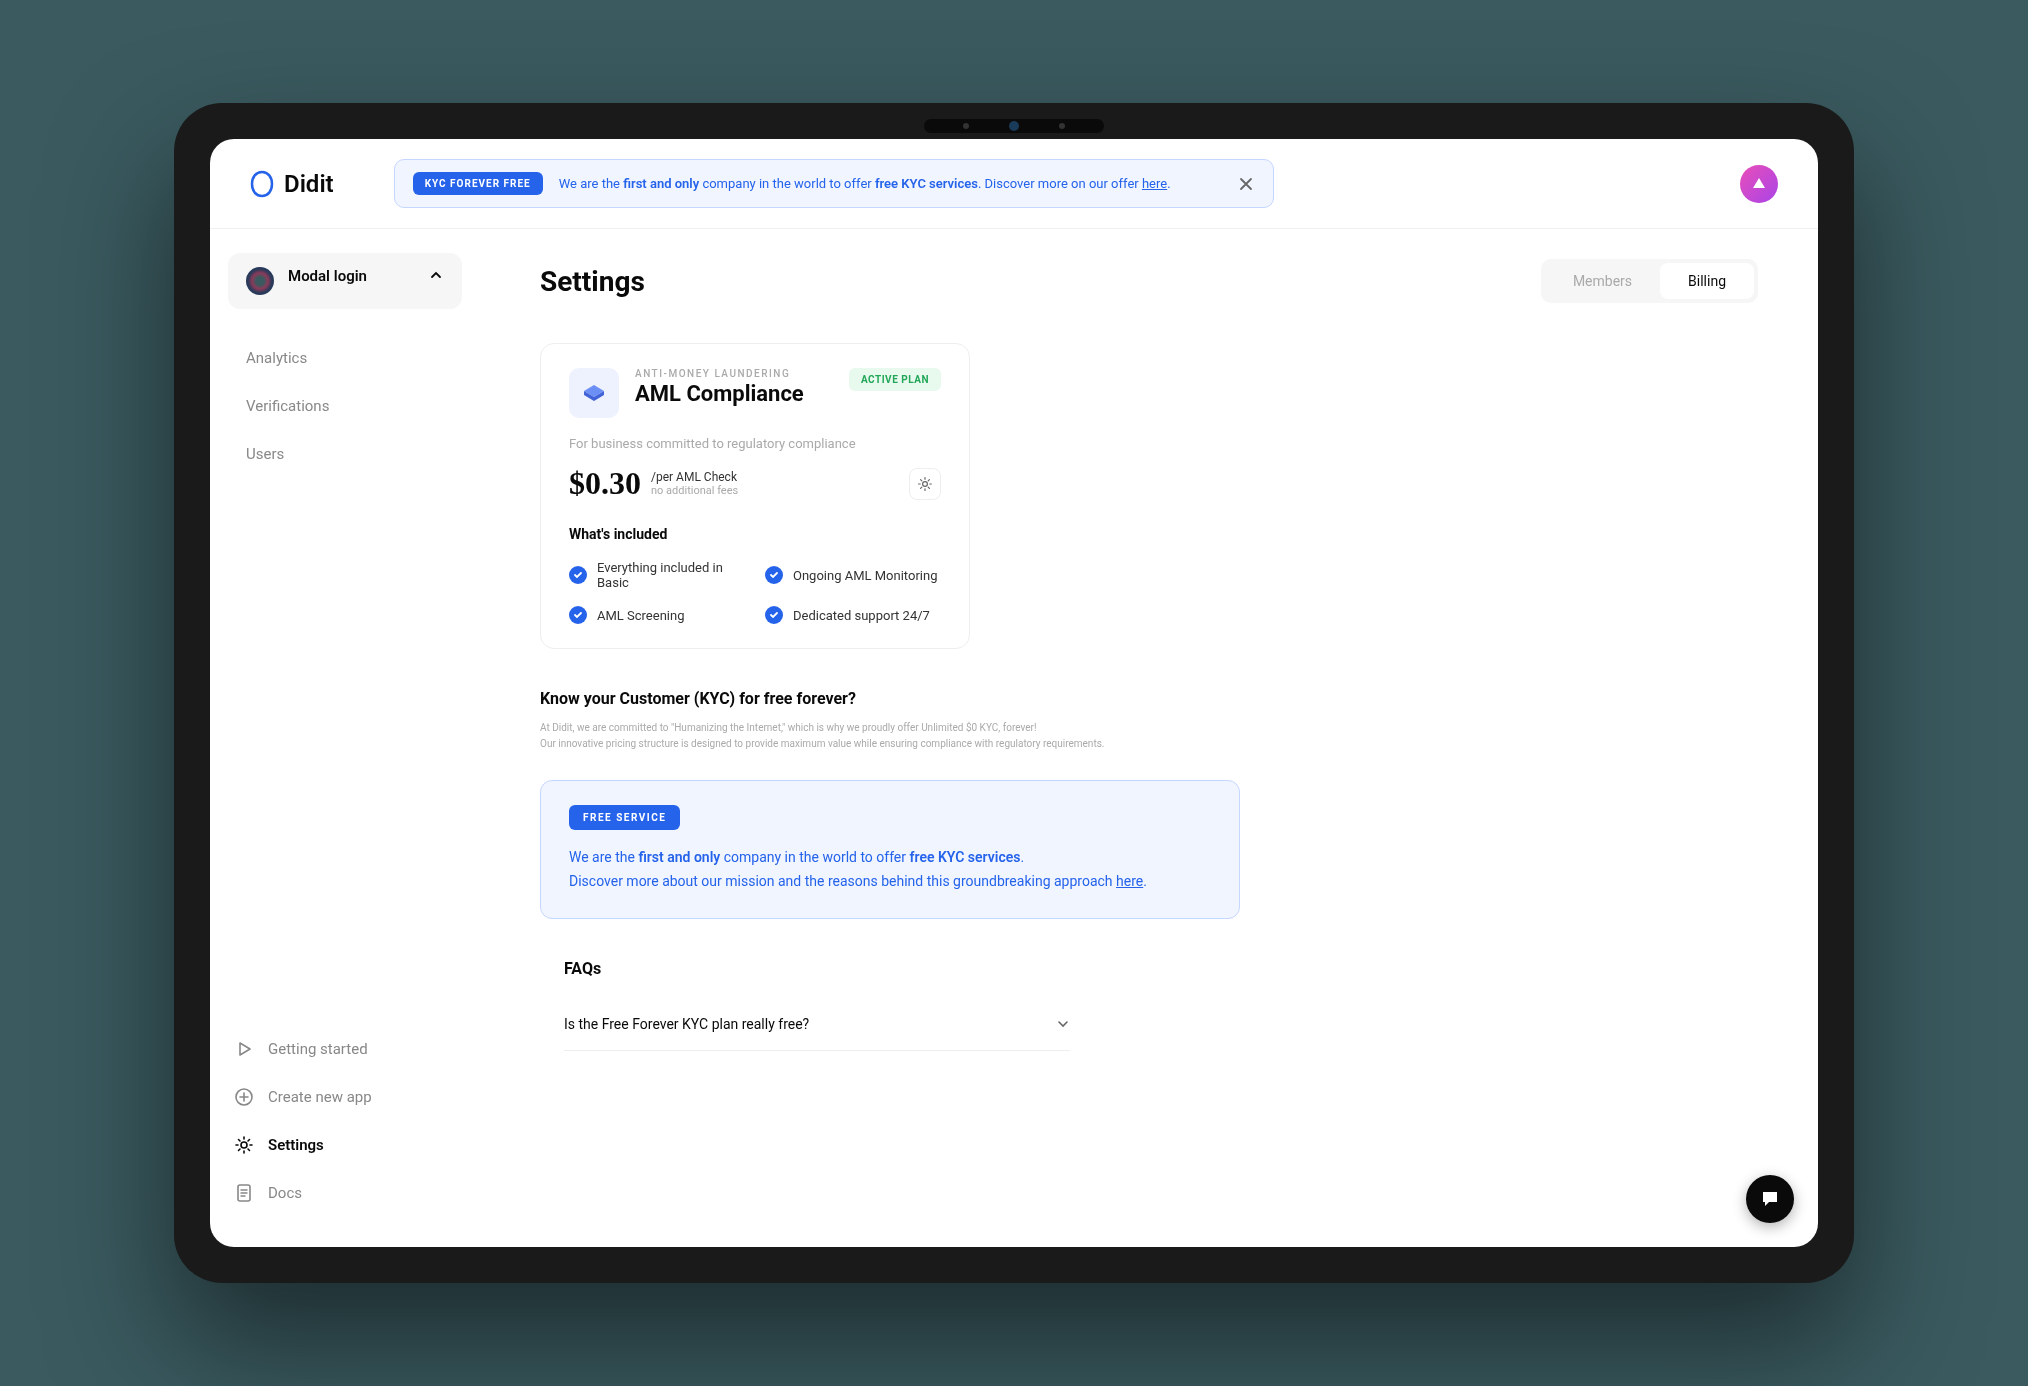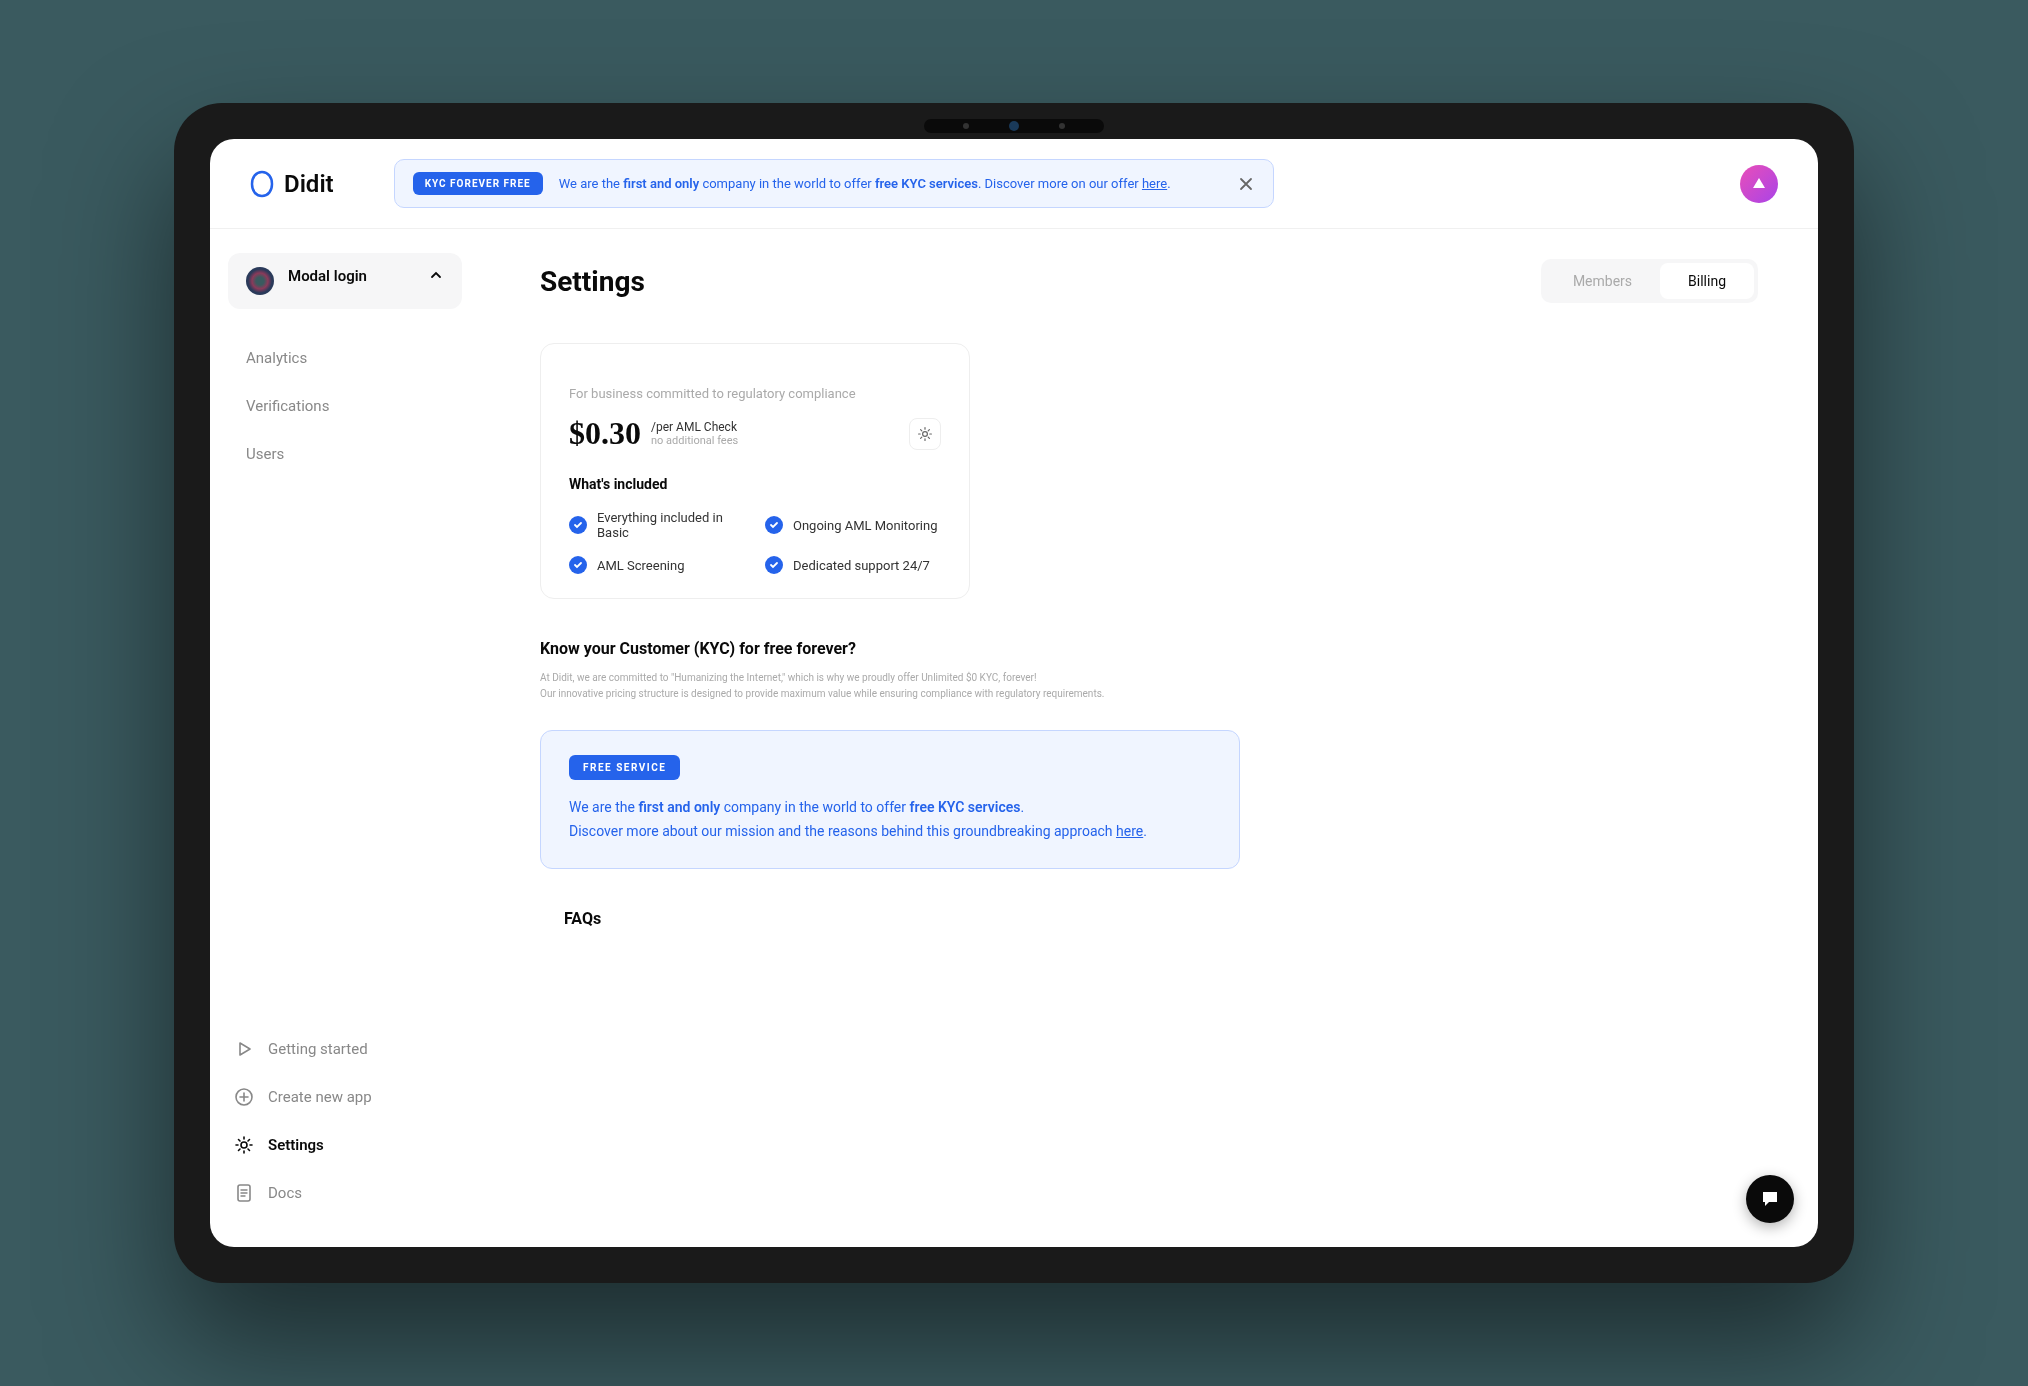--- a/index.html
+++ b/index.html
@@ -180,20 +180,33 @@
       <div class="main">
         <div class="page-header">
           <h1 class="page-title">Settings</h1>
           <div class="tab-group">
             <div class="tab">Members</div>
             <div class="tab active">Billing</div>
           </div>
         </div>
 
         <div class="plan-card">
+          <div class="plan-top">
+            <div class="plan-icon">
+              <svg viewBox="0 0 28 28">
+                  <path d="M4 12 L14 6 L24 12 L14 18 Z" fill="#6b8ff5"></path>
+                  <path d="M4 12 L14 18 L24 12 L24 16 L14 22 L4 16 Z" fill="#4263d8"></path>
+                </svg>
+            </div>
+            <div class="plan-titles">
+              <div class="plan-eyebrow">ANTI-MONEY LAUNDERING</div>
+              <div class="plan-name">AML Compliance</div>
+            </div>
+            <div class="plan-badge">ACTIVE PLAN</div>
+          </div>
           <div class="plan-desc">For business committed to regulatory compliance</div>
           <div class="plan-price-row">
             <span class="plan-price">$0.30</span>
             <div class="plan-price-meta">
               <span class="plan-price-unit">/per AML Check</span>
               <span class="plan-price-note">no additional fees</span>
             </div>
             <div class="plan-gear">
               <svg width="16" height="16" viewBox="0 0 20 20">
                   <circle cx="10" cy="10" r="3" fill="none" stroke="currentColor" stroke-width="1.5"></circle>
@@ -249,20 +262,26 @@
         <div class="free-banner">
           <span class="free-badge">FREE SERVICE</span>
           <div class="free-text">
             <span>We are the </span><b>first and only</b><span> company in the world to offer </span><b>free KYC services</b><span>.</span><br>
             <span>Discover more about our mission and the reasons behind this groundbreaking approach </span><a>here</a><span>.</span>
           </div>
         </div>
 
         <div class="faq-section">
           <div class="faq-title">FAQs</div>
+          <div class="faq-item">
+            <span class="faq-q">Is the Free Forever KYC plan really free?</span>
+            <svg class="faq-chev" viewBox="0 0 14 14">
+                <path d="M3 5 L7 9 L11 5" fill="none" stroke="currentColor" stroke-width="1.6" stroke-linecap="round"></path>
+              </svg>
+          </div>
         </div>
       </div>
     </div>
 
   </div>
 
   <div class="fab">
     <svg viewBox="0 0 22 22">
         <path d="M4 4 H18 V14 H10 L6 18 V14 H4 Z" fill="#fff"></path>
       </svg>

